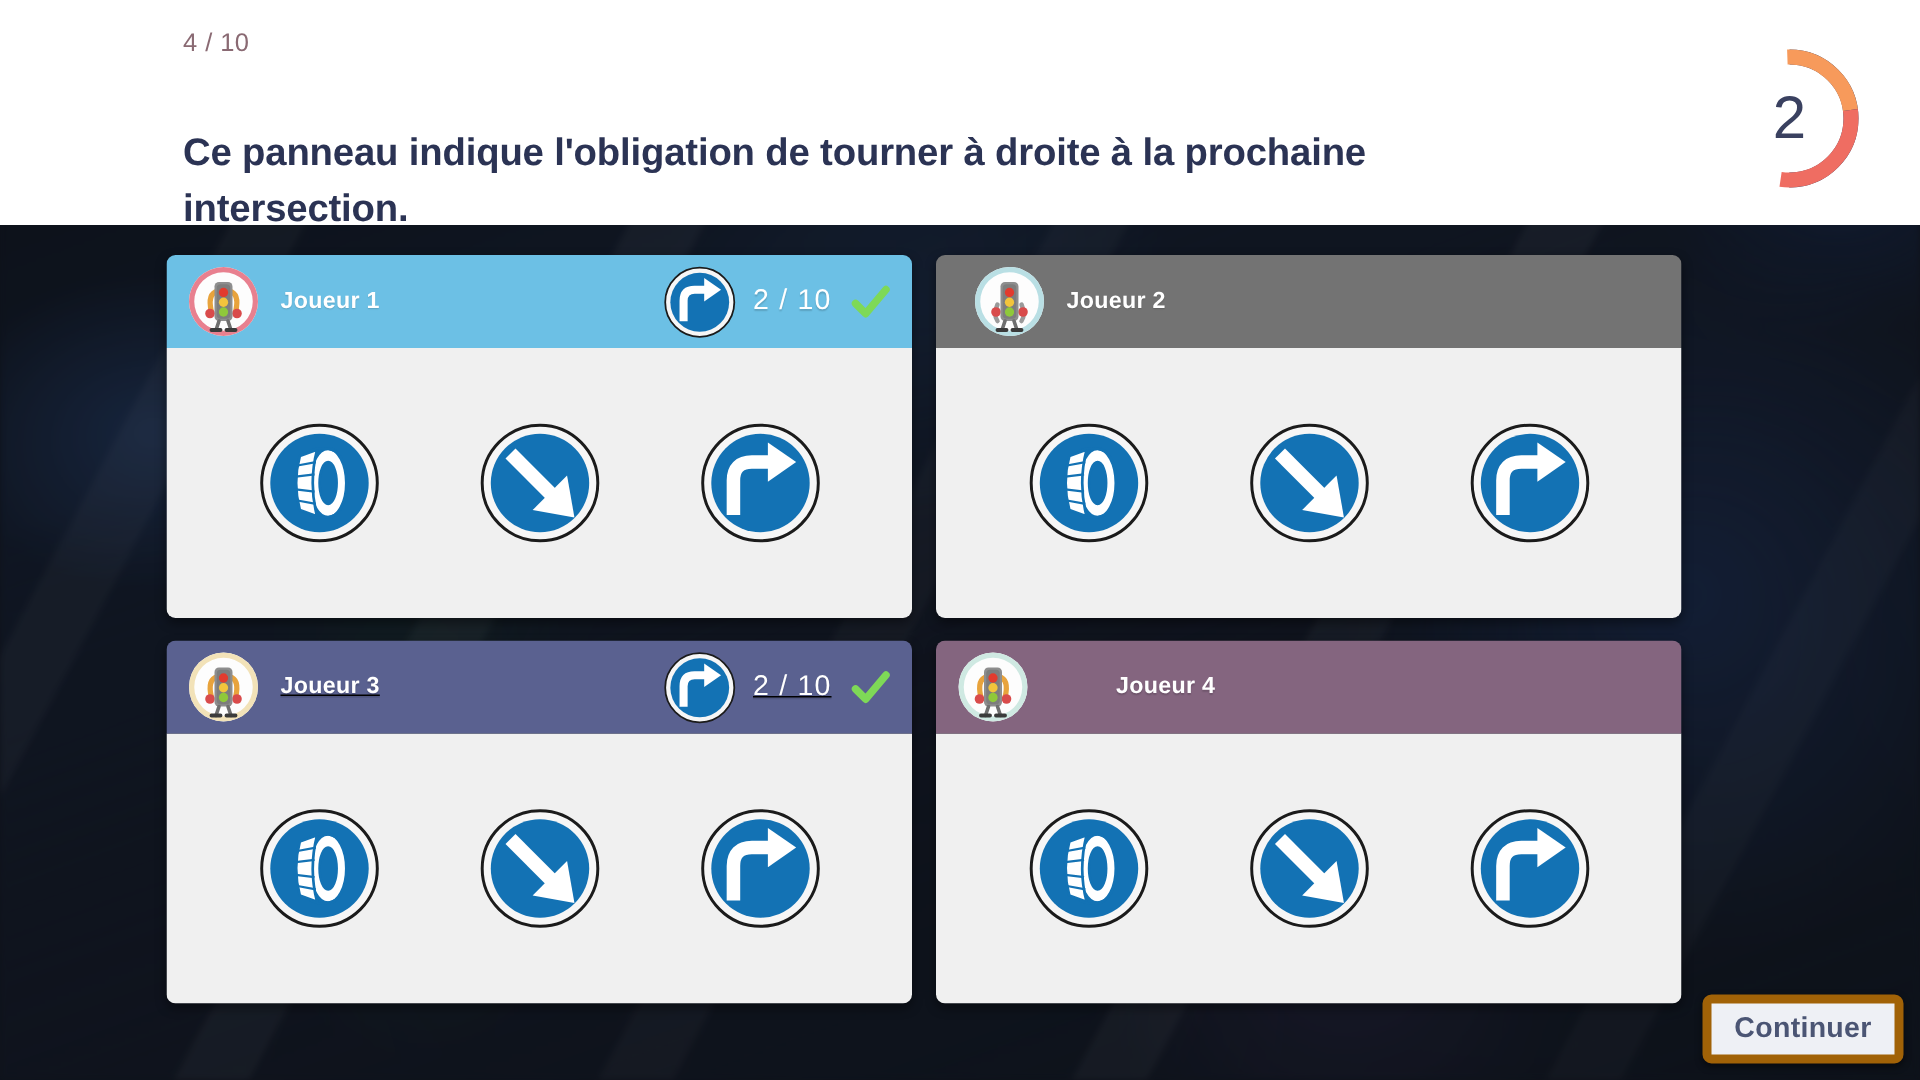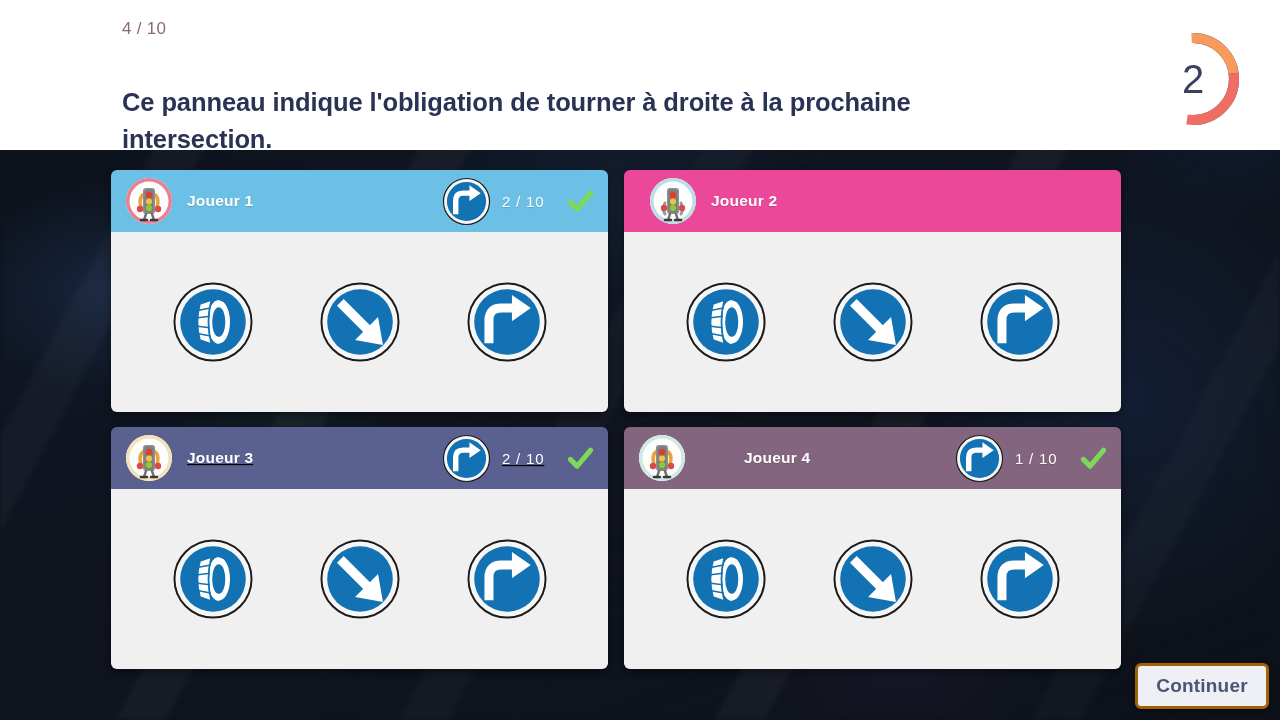--- a/index.html
+++ b/index.html
@@ -142,21 +142,21 @@
     display: flex;
     align-items: center;
     gap: 11px;
   }
   .chosen-sign {
     width: 49px; height: 49px;
     flex: 0 0 auto;
   }
   .score {
     color: #ffffff;
-    font-size: 15px;
+    font-size: 19px;
     letter-spacing: 0.8px;
     text-shadow: 0 1px 1px rgba(0,0,0,0.16);
     min-width: 54px;
     text-align: left;
   }
   .verdict { width: 27px; height: 27px; flex: 0 0 auto; }
 
   .card-body {
     flex: 1;
     background: #f0f0f0;
@@ -166,21 +166,21 @@
     padding: 0 28px;
   }
   .option-sign { width: 82px; height: 82px; }
 
   
   .continue-btn {
     position: absolute;
     right: 11px; bottom: 11px;
     width: 134px; height: 46px;
     background: #eef0f5;
-    border: 3px solid #a16207;
+    border: 6px solid #a16207;
     border-radius: 6px;
     color: #4b5574;
     font-size: 19px;
     font-weight: bold;
     display: flex;
     align-items: center;
     justify-content: center;
     letter-spacing: 0.2px;
     box-shadow: 0 2px 5px rgba(0,0,0,0.45);
     cursor: pointer;
@@ -264,21 +264,21 @@
         <div class="option-sign"><svg viewBox="0 0 100 100" width="100%" height="100%">
               <circle cx="50" cy="50" r="47" fill="#f6f6f6" stroke="#1b1b1b" stroke-width="2.4"></circle>
               <circle cx="50" cy="50" r="40" fill="#1372b4"></circle>
               <path d="M28 76 L28 48 Q28 33 43 33 L64 33" fill="none" stroke="#fff" stroke-width="11" stroke-linecap="butt"></path>
               <path d="M56 17 L79 33 L56 49 Z" fill="#fff"></path>
             </svg></div>
       </div>
     </div>
 
     <div class="card">
-      <div class="card-header" style="background: #ec4899; padding-left: 26px;">
+      <div class="card-header" style="background: #737373; padding-left: 26px;">
         <div class="avatar" style="box-shadow: rgb(185, 223, 228) 0px 0px 0px 3.5px inset;">
             <svg viewBox="0 0 46 46" width="46" height="46">
               <path d="M15 25 Q12 32 15 36" stroke="#9a9a9a" stroke-width="3" fill="none" stroke-linecap="round"></path>
               <path d="M31 25 Q34 32 31 36" stroke="#9a9a9a" stroke-width="3" fill="none" stroke-linecap="round"></path>
               <circle cx="14" cy="30" r="3.2" fill="#d94b4b"></circle>
               <circle cx="32" cy="30" r="3.2" fill="#d94b4b"></circle>
               <rect x="17" y="10" width="12" height="26" rx="3" fill="#8e8e8e"></rect>
               <rect x="18.5" y="11.5" width="9" height="23" rx="2.5" fill="#7d7d7d"></rect>
               <circle cx="23" cy="17" r="3.1" fill="#e23b2e"></circle>
               <circle cx="23" cy="23.5" r="3.1" fill="#f2c43c"></circle>
@@ -387,32 +387,20 @@
               <rect x="17" y="10" width="12" height="26" rx="3" fill="#8e8e8e"></rect>
               <rect x="18.5" y="11.5" width="9" height="23" rx="2.5" fill="#7d7d7d"></rect>
               <circle cx="23" cy="17" r="3.1" fill="#e23b2e"></circle>
               <circle cx="23" cy="23.5" r="3.1" fill="#f2c43c"></circle>
               <circle cx="23" cy="30" r="3.1" fill="#8fc93a"></circle>
               <path d="M20 36 L18 42 M26 36 L28 42" stroke="#6f6f6f" stroke-width="2.4" stroke-linecap="round"></path>
               <path d="M15 42 L21 42 M25 42 L31 42" stroke="#3b3b3b" stroke-width="2.6" stroke-linecap="round"></path>
             </svg>
           </div>
         <div class="player-name">Joueur 4</div>
-        <div class="header-right">
-          <div class="chosen-sign"><svg viewBox="0 0 100 100" width="100%" height="100%">
-                <circle cx="50" cy="50" r="47" fill="#f6f6f6" stroke="#1b1b1b" stroke-width="2.4"></circle>
-                <circle cx="50" cy="50" r="40" fill="#1372b4"></circle>
-                <path d="M28 76 L28 48 Q28 33 43 33 L64 33" fill="none" stroke="#fff" stroke-width="11" stroke-linecap="butt"></path>
-                <path d="M56 17 L79 33 L56 49 Z" fill="#fff"></path>
-              </svg></div>
-          <div class="score">1 / 10</div>
-          <div class="verdict"><svg viewBox="0 0 32 32" width="100%" height="100%">
-                <path d="M4 17 L12 25 L28 6" fill="none" stroke="#7ed957" stroke-width="6" stroke-linecap="round" stroke-linejoin="round"></path>
-              </svg></div>
-        </div>
       </div>
       <div class="card-body">
         <div class="option-sign"><svg viewBox="0 0 100 100" width="100%" height="100%">
               <circle cx="50" cy="50" r="47" fill="#f6f6f6" stroke="#1b1b1b" stroke-width="2.4"></circle>
               <circle cx="50" cy="50" r="40" fill="#1372b4"></circle>
               <g transform="translate(50,50)">
                 <ellipse cx="7" cy="0" rx="15" ry="28" fill="#fff" stroke="#1372b4" stroke-width="2.6"></ellipse>
                 <ellipse cx="7" cy="0" rx="7" ry="17" fill="#1372b4" stroke="#1372b4" stroke-width="2"></ellipse>
                 <path d="M-16 -22 Q-22 0 -16 22 L-2 27 Q-9 0 -2 -27 Z" fill="#fff" stroke="#1372b4" stroke-width="2.2"></path>
                 <path d="M-19 -14 L-3 -17 M-21 -5 L-4 -7 M-21 5 L-4 7 M-19 14 L-3 17" stroke="#1372b4" stroke-width="1.8" fill="none"></path>

